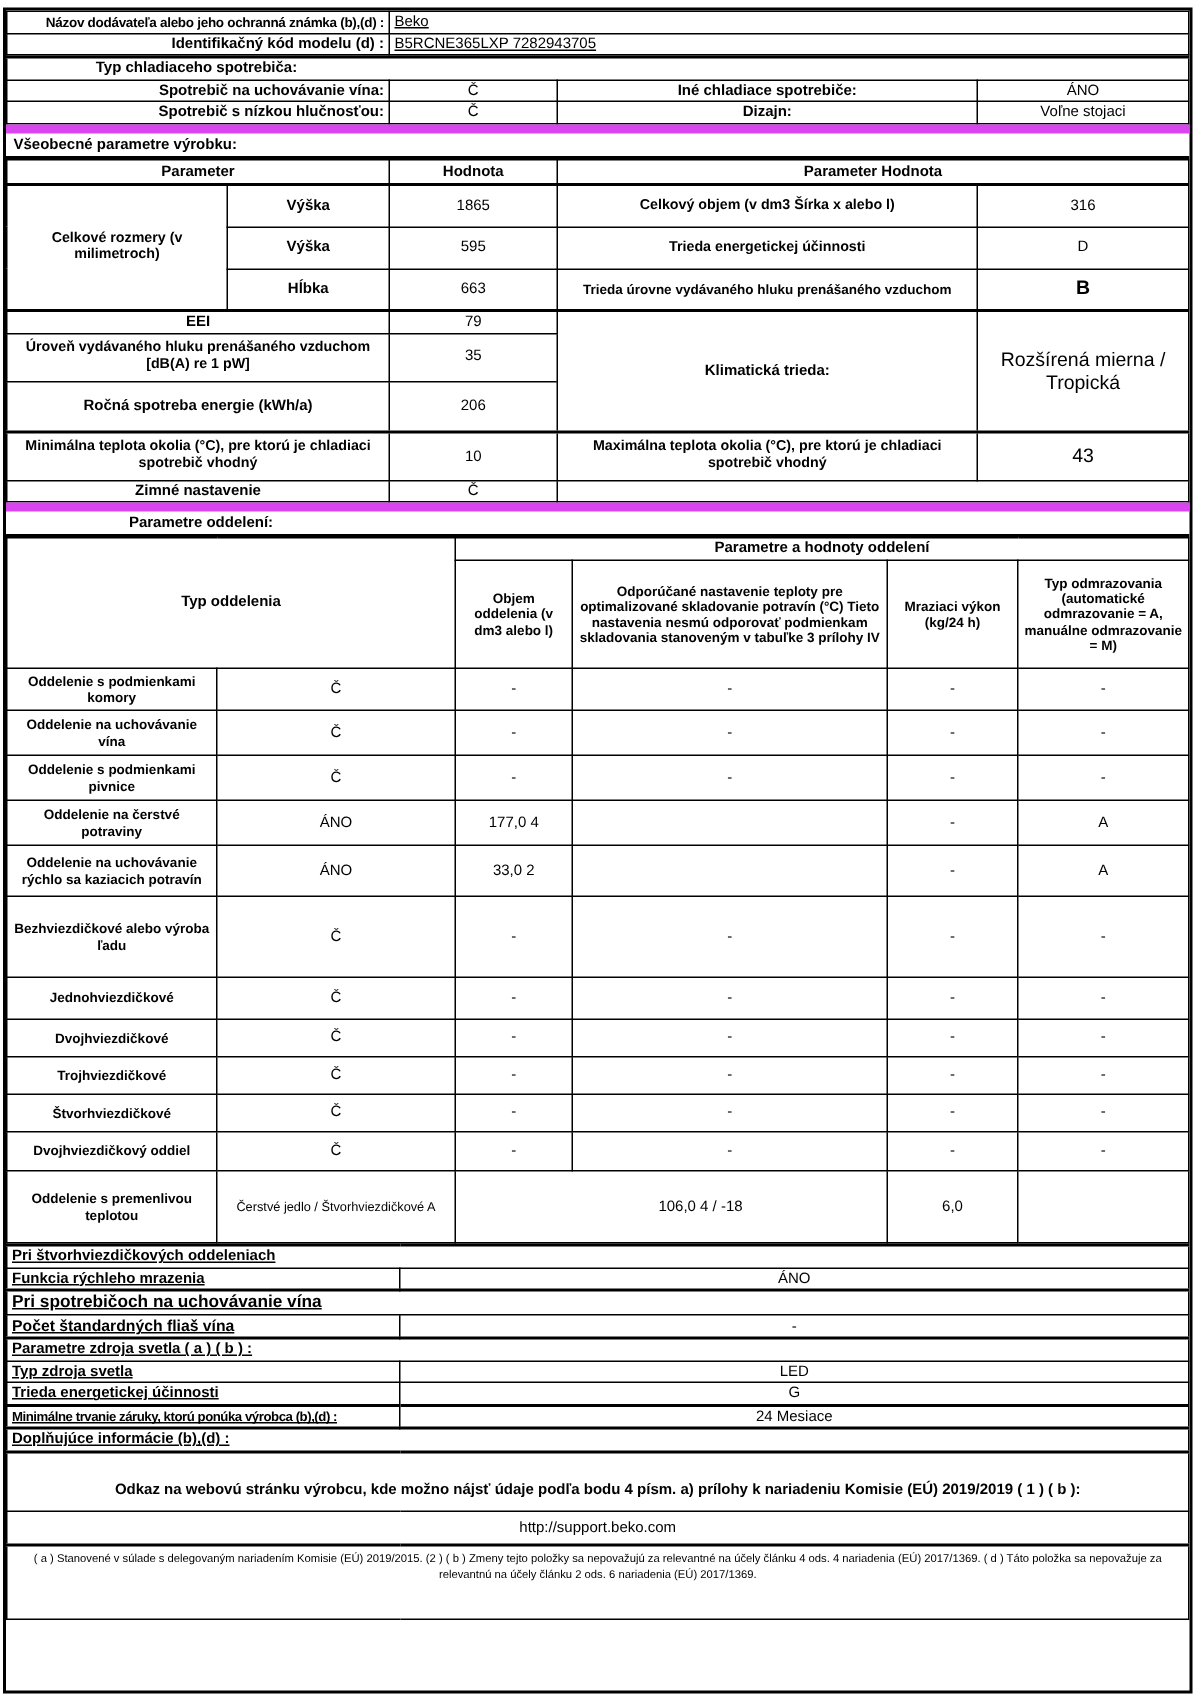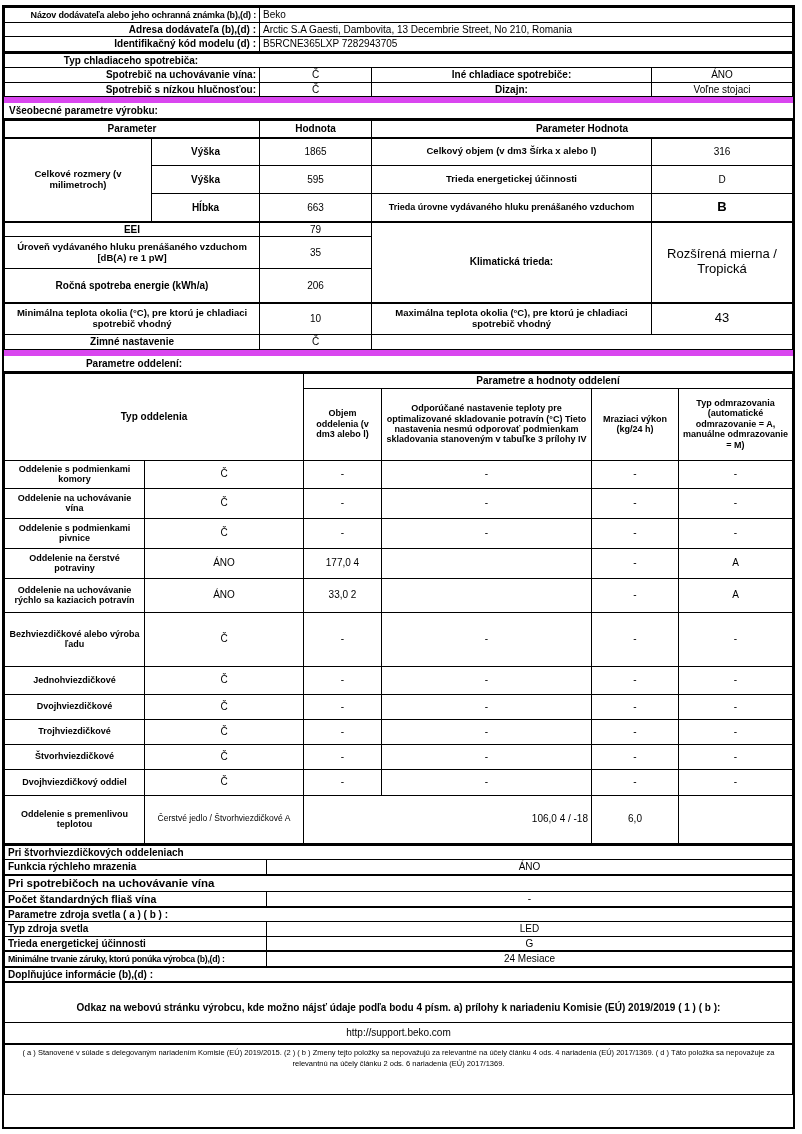--- a/index.html
+++ b/index.html
@@ -8,50 +8,46 @@
   .page{margin:5px 2px 0 2px;width:793px;height:1124px;border:2px solid #000;
         box-sizing:border-box;overflow:hidden;background:#fff;}
   .title{height:38px;display:flex;align-items:center;justify-content:center;
          font-weight:bold;font-size:12.5px;}
   table{width:100%;border-collapse:collapse;table-layout:fixed;}
   td{border:1px solid #000;padding:1px 3px;font-size:10px;line-height:1.15;
      vertical-align:middle;overflow:hidden;word-wrap:break-word;}
   tr.tt>td{border-top:2px solid #000;}
   .sec{border-top:6px solid #d946ef;border-bottom:2px solid #000;font-weight:bold;
        font-size:10px;padding:2px 5px;}
-  .b{font-weight:bold;} .c{text-align:center;} .r{text-align:right;} .l{text-align:left;}
+  .b{font-weight:bold;} .c{text-align:center;} .r{text-align:right;} .l{text-align:left;text-decoration:underline;}
   .f75{font-size:7.5px;} .f85{font-size:8.5px;} .f88{font-size:8.8px;letter-spacing:-0.3px;}
   .f9{font-size:9px;} .f95{font-size:9.5px;} .f105{font-size:10.5px;}
   .f115{font-size:11.5px;} .f13{font-size:13px;}
   .nw{white-space:nowrap;} .ls{letter-spacing:-0.2px;}
   .rbox{display:inline-block;width:246px;text-align:center;font-weight:bold;}
   .cbox{display:inline-block;width:250px;text-align:center;font-weight:bold;}
-  .vleft{text-align:right;padding-left:42px;}
+  .vleft{text-align:center;padding-left:42px;}
   .website-cell{padding-top:12px;}
   .footnote-cell{vertical-align:top;padding-top:3px;line-height:1.45;margin-top:44px;}
 </style>
 </head>
 <body>
 
 <div class="page">
 
 
   <table>
     <colgroup>
         <col style="width:255px">
         <col>
       </colgroup>
     <tbody>
         <tr style="height:14px">
       <td class="b r f9 nw ls">Názov dodávateľa alebo jeho ochranná známka (b),(d) :</td>
       <td class="l">Beko</td>
-    </tr>
-    <tr style="height:14px">
-      <td class="b r nw">Adresa dodávateľa (b),(d) :</td>
-      <td class="l">Arctic S.A Gaesti, Dambovita, 13 Decembrie Street, No 210, Romania</td>
     </tr>
     <tr style="height:14px">
       <td class="b r nw">Identifikačný kód modelu (d) :</td>
       <td class="l">B5RCNE365LXP 7282943705</td>
     </tr>
   </tbody>
     </table>
 
   <table>
     <colgroup>

